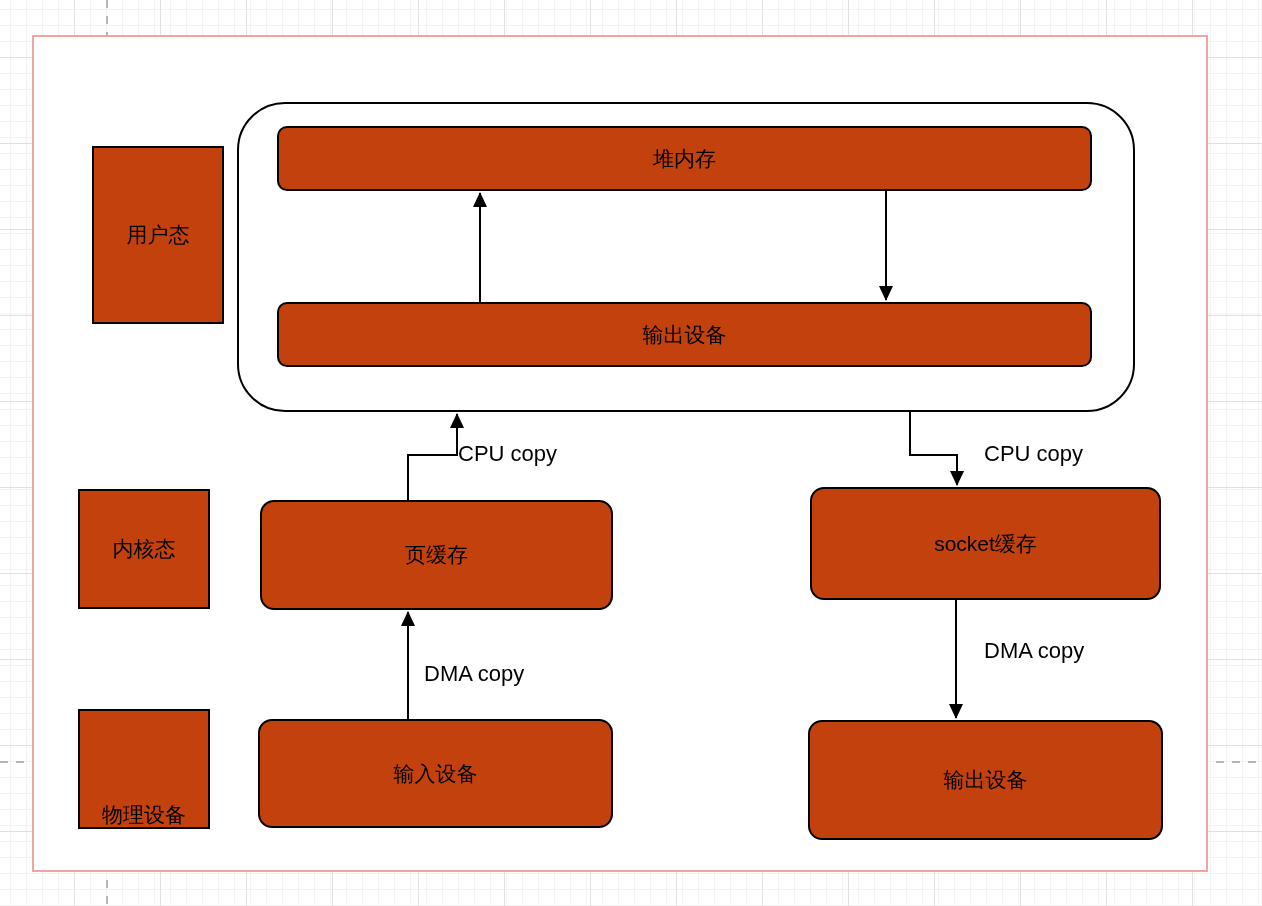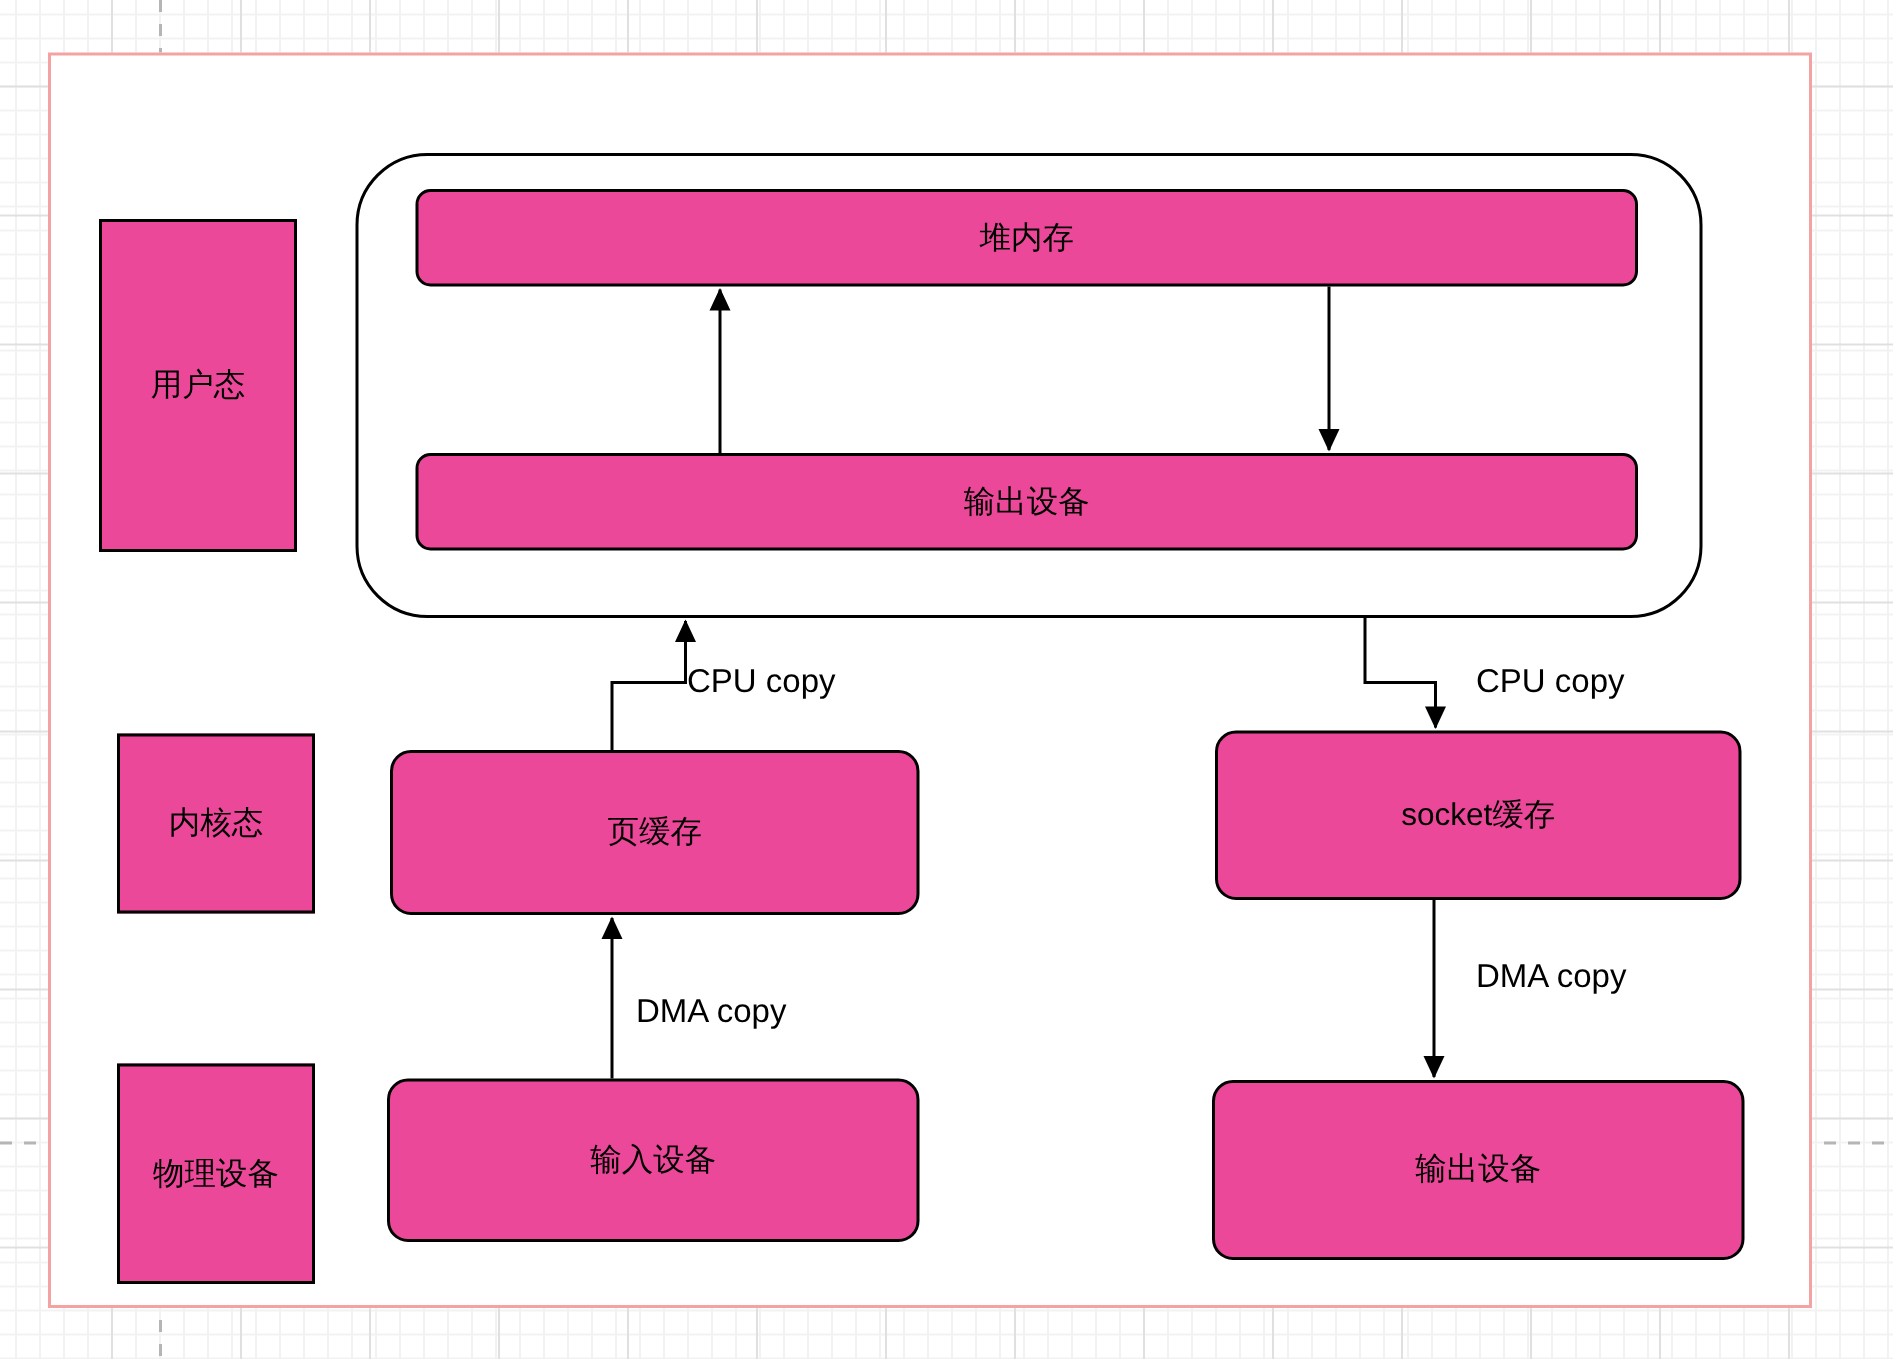--- a/index.html
+++ b/index.html
@@ -35,39 +35,39 @@
     background:repeating-linear-gradient(to right, var(--guide) 0 8px, transparent 8px 16px);
   }
   .page{
     position:absolute;left:32px;top:35px;width:1176px;height:837px;
     background:#ffffff;
     border:2px solid var(--page-border);
   }
   .node{
     position:absolute;
     border:2px solid var(--stroke);
-    background:#ec4899;
+    background:#c2410c;
     display:flex;align-items:center;justify-content:center;
     font-size:21px;color:#000;
     line-height:1.2;
   }
   .lane{border-radius:0;}
   .group{border-radius:48px;background:#ffffff;}
   .bar{border-radius:10px;}
   .rounded{border-radius:14px;margin-left:28px;}
   .connectors{position:absolute;inset:0;width:1176px;height:837px;pointer-events:none;}
   .connectors path{pointer-events:stroke;}
   .edge-label{
     position:absolute;
     font-size:22px;color:#000;white-space:nowrap;text-align:right;
   }
   
-  #lane-user    {left:32px; top:109px; width:132px; height:222px;}
+  #lane-user    {left:58px; top:109px; width:132px; height:178px;}
   #lane-kernel  {left:44px; top:452px; width:132px; height:120px;}
-  #lane-phys    {left:44px; top:672px; width:132px; height:147px;}
+  #lane-phys    {left:44px; top:672px; width:132px; height:120px;align-items:flex-end;}
   #grp-user     {left:203px;top:65px;  width:898px; height:310px;}
   #n-heap       {left:243px;top:89px;  width:815px; height:65px;}
   #n-offheap    {left:243px;top:265px; width:815px; height:65px;}
   #n-pagecache  {left:198px;top:463px; width:353px; height:110px;}
   #n-socket     {left:748px;top:450px; width:351px; height:113px;}
   #n-input      {left:196px;top:682px; width:355px; height:109px;}
   #n-output     {left:746px;top:683px; width:355px; height:120px;}
   #lbl-cpu-left {left:424px;top:404px;}
   #lbl-cpu-right{left:950px;top:404px;}
   #lbl-dma-left {left:390px;top:624px;}

